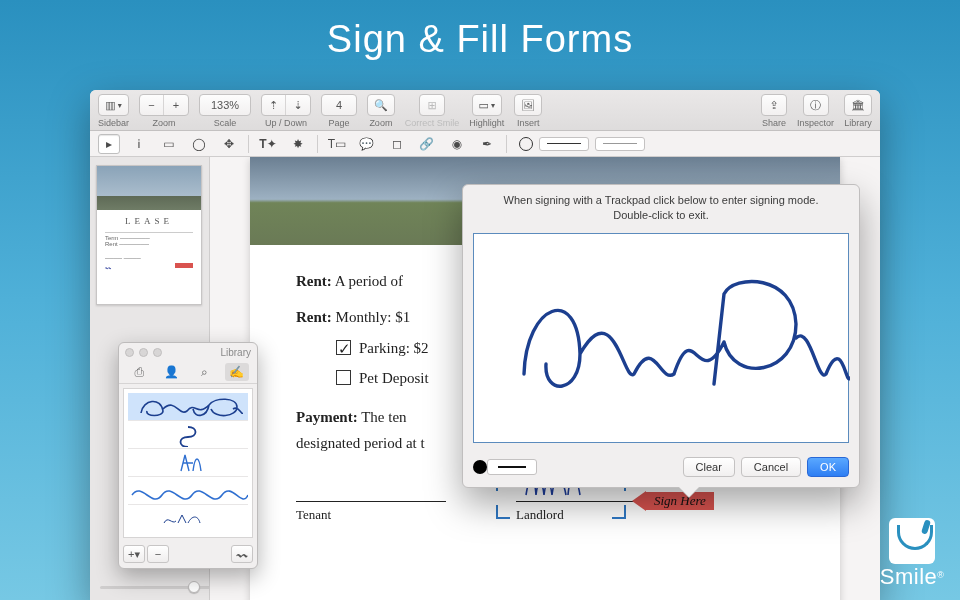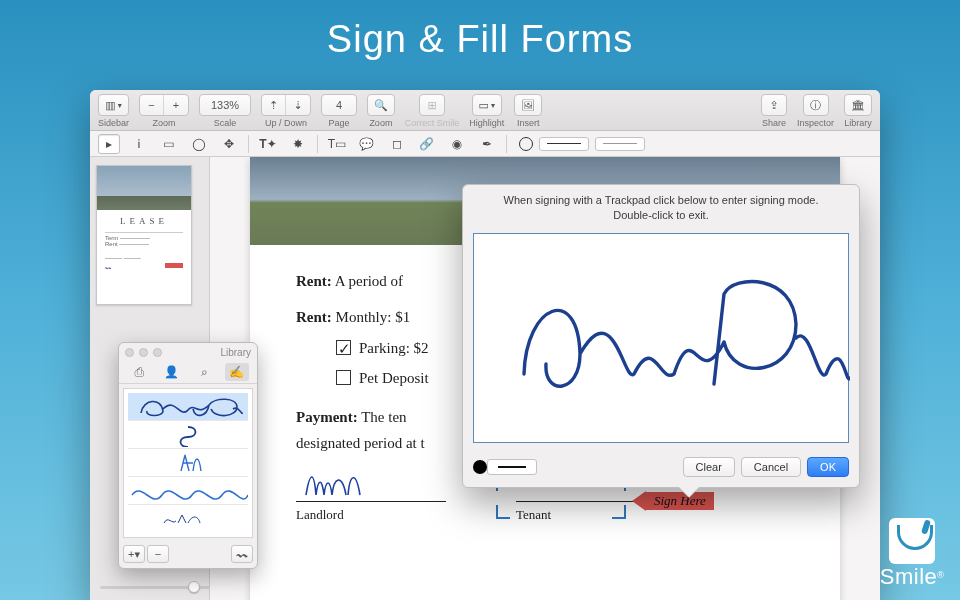--- a/index.html
+++ b/index.html
@@ -60,21 +60,21 @@
   .vdiv{width:1px;height:18px;background:#cfcdcd;}
   .stylepick{display:flex;align-items:center;gap:6px;margin-left:4px;}
   .swatch{width:14px;height:14px;border-radius:50%;border:1.5px solid #333;}
   .dashpick,.dashpick2{width:50px;height:14px;border:1px solid #c4c2c2;border-radius:3px;background:#fff;display:flex;align-items:center;justify-content:center;}
   .dashline{width:34px;border-top:1.3px solid #333;}
   .dashpick2 .dashline{border-top:1px solid #999;}
 
   
   .content{flex:1;display:flex;min-height:0;position:relative;}
   .sidebar{width:120px;background:#e8e6e6;border-right:1px solid #cfcdcd;padding:8px 6px;position:relative;}
-  .thumb{width:96px;height:140px;background:#fff;border:1px solid #c7c5c5;box-shadow:0 1px 2px rgba(0,0,0,.15);display:flex;flex-direction:column;overflow:hidden;}
+  .thumb{width:106px;height:140px;background:#fff;border:1px solid #c7c5c5;box-shadow:0 1px 2px rgba(0,0,0,.15);display:flex;flex-direction:column;overflow:hidden;}
   .thumb .timg{height:44px;background:linear-gradient(#8aa3b8,#b9c9d6);position:relative;}
   .thumb .timg::after{content:"";position:absolute;bottom:0;left:0;right:0;height:14px;background:linear-gradient(#5e6a56,#6f7c66);}
   .thumb .ttxt{flex:1;padding:6px 8px;font-size:6px;color:#666;}
   .thumb .lease{font-family:"Times New Roman",serif;letter-spacing:4px;text-align:center;color:#555;font-size:9px;margin-bottom:6px;}
   .thumbbadge{position:absolute;right:10px;bottom:215px;width:22px;height:13px;background:#bcbaba;border-radius:2px;font-size:8px;color:#fff;display:flex;align-items:center;justify-content:center;}
   .zoom-slider{position:absolute;left:10px;bottom:6px;width:100px;height:14px;display:flex;align-items:center;}
   .zoom-slider .track{flex:1;height:3px;background:#cfcdcd;border-radius:2px;}
   .zoom-slider .knob{width:12px;height:12px;border-radius:50%;background:#fff;border:1px solid #bdbbbb;margin-left:-76px;box-shadow:0 1px 1px rgba(0,0,0,.2);}
 
   .docpane{flex:1;background:#f6f4f4;position:relative;overflow:hidden;}
@@ -274,30 +274,30 @@
         <div class="hero"></div>
         <div class="body">
           <p><b>Rent:</b> <span>A period of</span></p>
           <p style="margin-top:10px;"><b>Rent:</b> <span>Monthly: $1</span></p>
           <p style="margin-left:40px;margin-top:6px;"><span class="ck checked"></span><span>Parking: $2</span></p>
           <p style="margin-left:40px;margin-top:4px;"><span class="ck"></span><span>Pet Deposit</span></p>
           <p style="margin-top:14px;"><b>Payment:</b> <span>The ten</span></p>
           <p><span>designated period at t</span></p>
           <div class="sigrow">
             <div class="sigcell">
+              <div class="sigline"></div>
+              <div class="sigcap">Tenant</div>
+            </div>
+            <div class="sigcell">
               <div class="sigline">
                 <svg width="120" height="36" style="position:absolute;bottom:0;left:6px;">
                     <path d="M4 30 C8 6 12 6 14 30 C16 14 20 12 22 30 C24 14 28 14 30 30 C32 12 40 8 44 30 M46 30 C48 8 54 6 58 30" stroke="#1f3fa0" stroke-width="1.6" fill="none"></path>
                   </svg>
               </div>
               <div class="sigcap">Landlord</div>
-            </div>
-            <div class="sigcell">
-              <div class="sigline"></div>
-              <div class="sigcap">Tenant</div>
             </div>
           </div>
         </div>
         <div class="sigbox">
           <span class="tl"></span>
             <span class="tr"></span>
             <span class="bl"></span>
             <span class="br"></span>
         </div>
         <div class="signhere">

